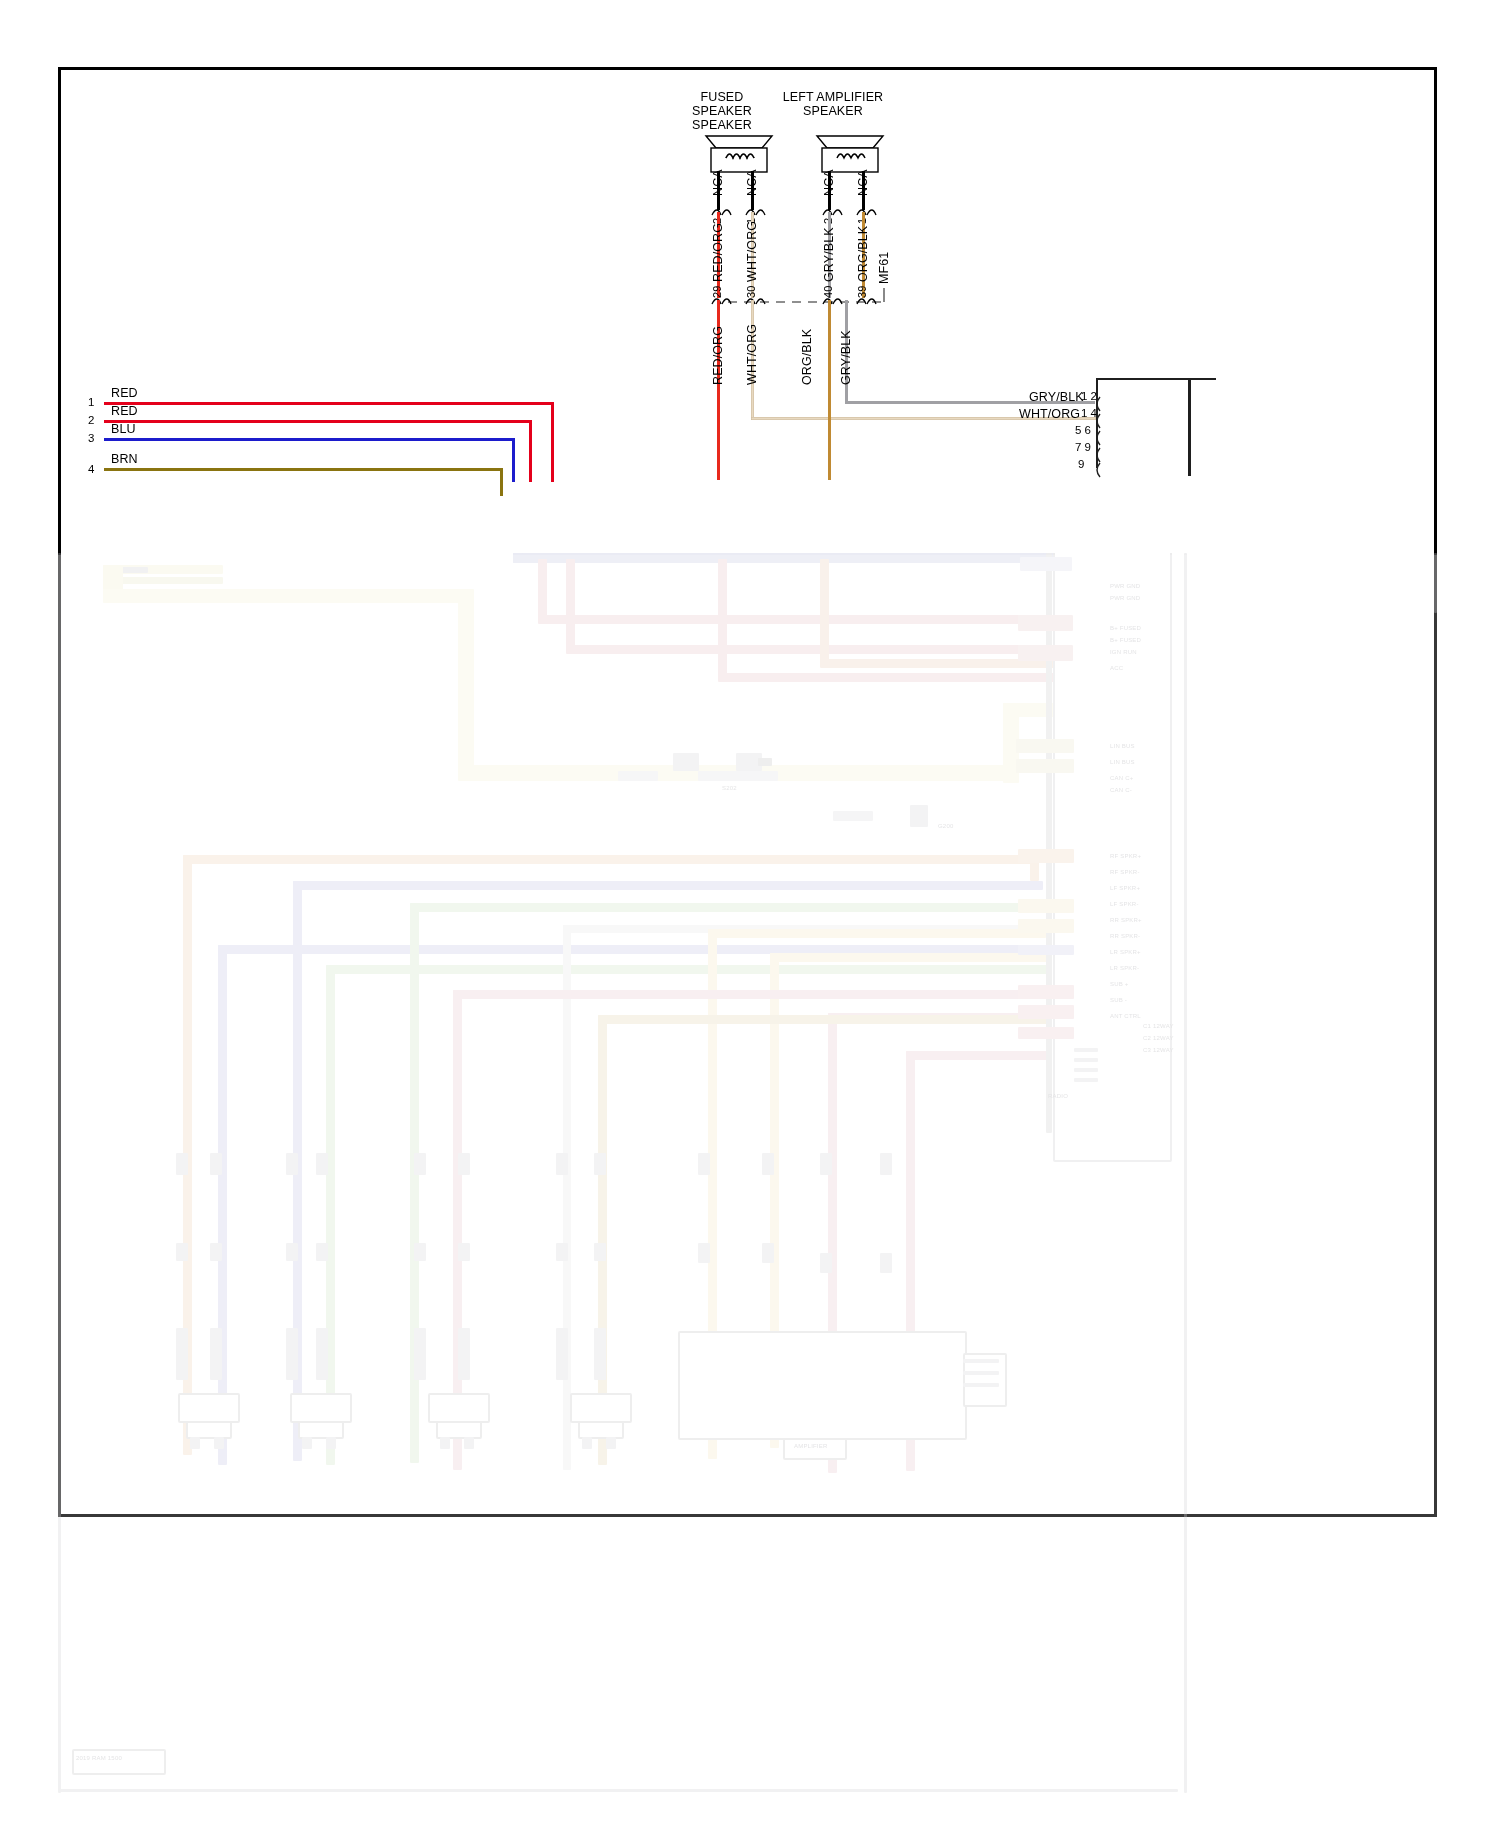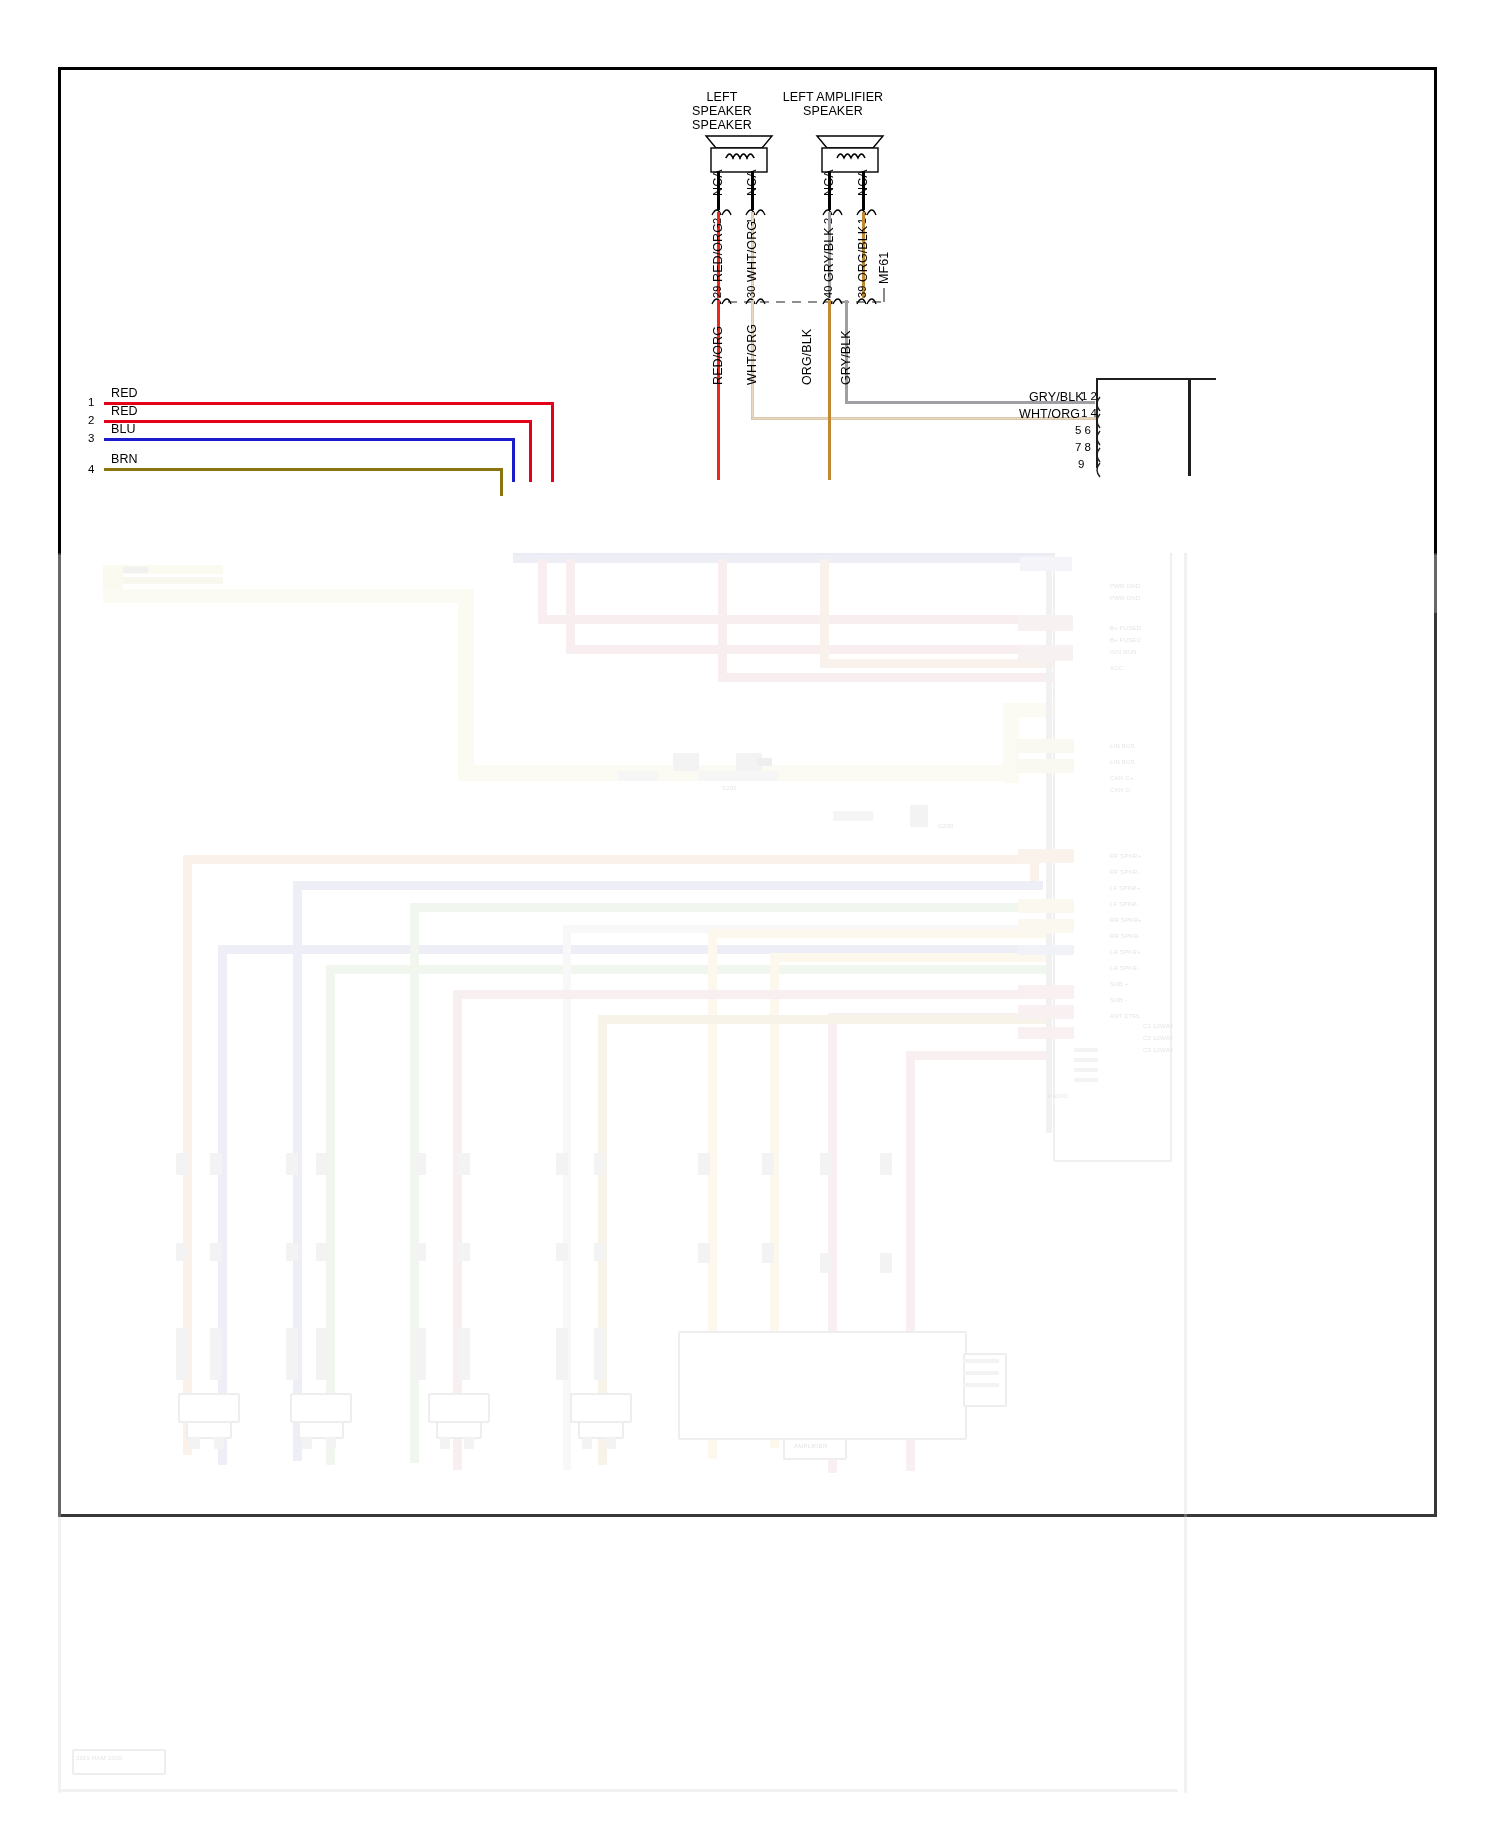--- a/index.html
+++ b/index.html
@@ -221,21 +221,21 @@
     <div class="gtxt" style="left:736px;top:890px;">AMPLIFIER</div>
 
     <div class="gbox" style="left:14px;top:1196px;width:90px;height:22px;"></div>
     <div class="gtxt" style="left:18px;top:1202px;">2019 RAM 1500</div>
   </div>
 
   <div id="fg">
 
     <div>
       <div class="lbl" style="left:722px;top:90px;width:0;">
-        <span style="position:absolute;left:-40px;top:0;width:80px;text-align:center;">LEFT</span>
+        <span style="position:absolute;left:-40px;top:0;width:80px;text-align:center;">FUSED</span>
       </div>
       <div class="lbl" style="left:722px;top:104px;width:0;">
         <span style="position:absolute;left:-48px;top:0;width:96px;text-align:center;">SPEAKER</span>
       </div>
       <div class="lbl" style="left:722px;top:118px;width:0;">
         <span style="position:absolute;left:-44px;top:0;width:88px;text-align:center;">SPEAKER</span>
       </div>
 
       <svg class="spk-cone" style="left:704px;top:134px;" width="70" height="46" viewBox="0 0 70 46">
         <path d="M2,2 L68,2 L58,14 L12,14 Z" fill="#fff" stroke="#000" stroke-width="1.4"></path>
@@ -389,21 +389,21 @@
       <div class="pin" style="left:1081px;top:407px;">1 4</div>
       <svg style="position:absolute;left:1092px;top:413px;" width="10" height="16" viewBox="0 0 10 16">
         <path d="M8,1 q-6,7 0,14" fill="none" stroke="#1f1f1f" stroke-width="1.4"></path>
       </svg>
 
       <div class="pin" style="left:1075px;top:424px;">5 6</div>
       <svg style="position:absolute;left:1092px;top:430px;" width="10" height="16" viewBox="0 0 10 16">
         <path d="M8,1 q-6,7 0,14" fill="none" stroke="#1f1f1f" stroke-width="1.4"></path>
       </svg>
 
-      <div class="pin" style="left:1075px;top:441px;">7 8</div>
+      <div class="pin" style="left:1075px;top:441px;">7 9</div>
       <svg style="position:absolute;left:1092px;top:447px;" width="10" height="16" viewBox="0 0 10 16">
         <path d="M8,1 q-6,7 0,14" fill="none" stroke="#1f1f1f" stroke-width="1.4"></path>
       </svg>
 
       <div class="pin" style="left:1078px;top:458px;">9</div>
       <svg style="position:absolute;left:1092px;top:462px;" width="10" height="16" viewBox="0 0 10 16">
         <path d="M8,1 q-6,7 0,14" fill="none" stroke="#1f1f1f" stroke-width="1.4"></path>
       </svg>
     </div>
 

